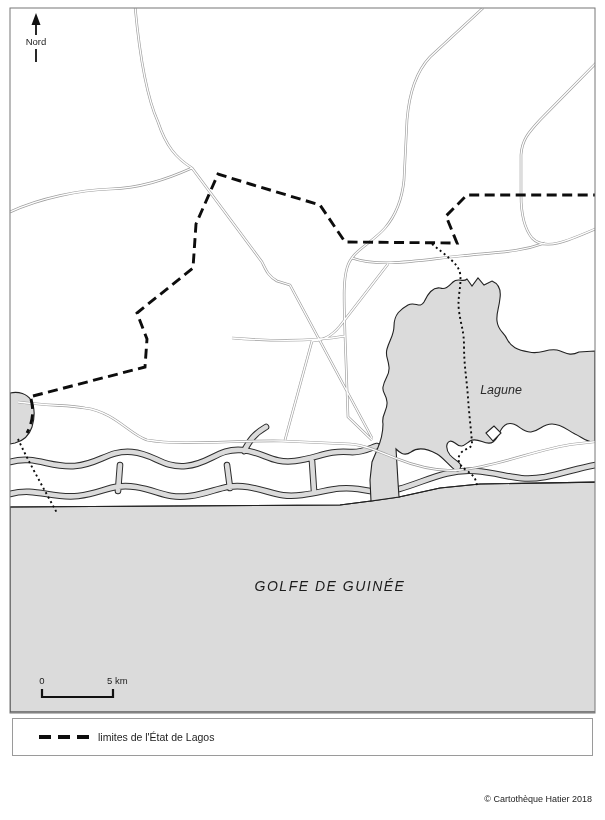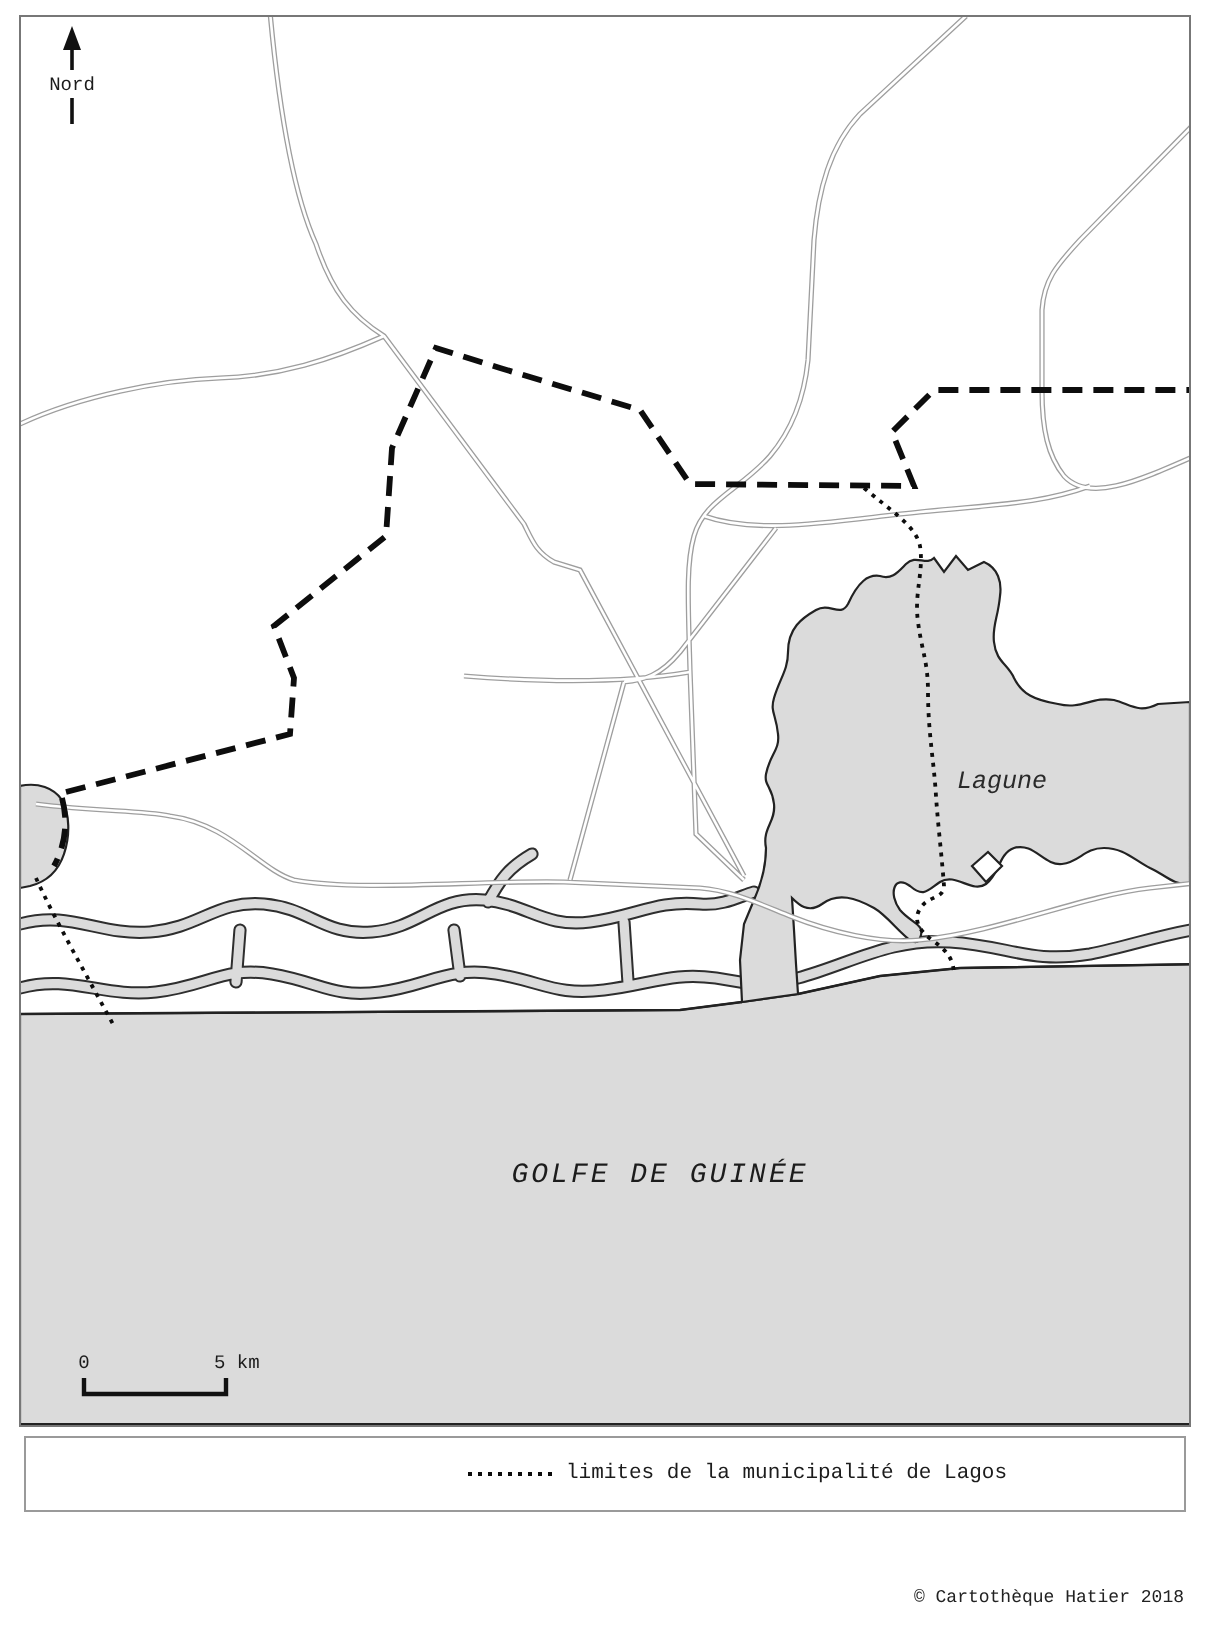--- a/index.html
+++ b/index.html
@@ -1,17 +1,17 @@
 <!DOCTYPE html>
 <html><head>
 <meta charset="utf-8">
 <style>
   html,body{margin:0;padding:0;background:#ffffff;}
   body{width:605px;height:820px;position:relative;font-family:"Liberation Sans",sans-serif;-webkit-font-smoothing:antialiased;}
-  #stage{position:absolute;left:0;top:0;width:605px;height:820px;font-family:Liberation Mono, monospace;}
+  #stage{position:absolute;left:0;top:0;width:605px;height:820px;}
   svg{position:absolute;left:0;top:0;}
   svg text{fill:#1c1c1c;}
   .map-frame{fill:none;stroke:#777;stroke-width:1;}
   .water{stroke:#222;stroke-width:1.1;}
   .coast{fill:none;stroke:#222;stroke-width:1.2;}
   .creek-outer{fill:none;stroke:#2e2e2e;stroke-width:6.6;stroke-linecap:round;}
   .creek-inner{fill:none;stroke:#dbdbdb;stroke-width:4.6;stroke-linecap:round;}
   .road-outer{fill:none;stroke:#9e9e9e;stroke-width:2.6;}
   .road-inner{fill:none;stroke:#ffffff;stroke-width:1.3;}
   .state-line{fill:none;stroke:#0d0d0d;stroke-width:2.9;stroke-dasharray:10 5.5;}
@@ -113,21 +113,21 @@
   <text class="lbl-italic gulf-label" x="330" y="591" text-anchor="middle">GOLFE DE GUINÉE</text>
 
   <g>
     <path d="M42,689 L42,697 L113,697 L113,689" fill="none" stroke="#111" stroke-width="2.2"></path>
   </g>
   <text class="small-label" x="42" y="684" text-anchor="middle">0</text>
   <text class="small-label" x="107" y="684" text-anchor="start">5 km</text>
 </svg>
 
 <div class="legend-box">
-  <div class="legend-item" style="left:221px;">
-    <div class="sample-dotted"></div>
-    <div class="lbl">limites de la municipalité de Lagos</div>
+  <div class="legend-item" style="left:26px;">
+    <div class="sample-dashed"></div>
+    <div class="lbl">limites de l'État de Lagos</div>
   </div>
 </div>
 
 <div class="copyright">© Cartothèque Hatier 2018</div>
 
 </div>
 
 </body></html>

